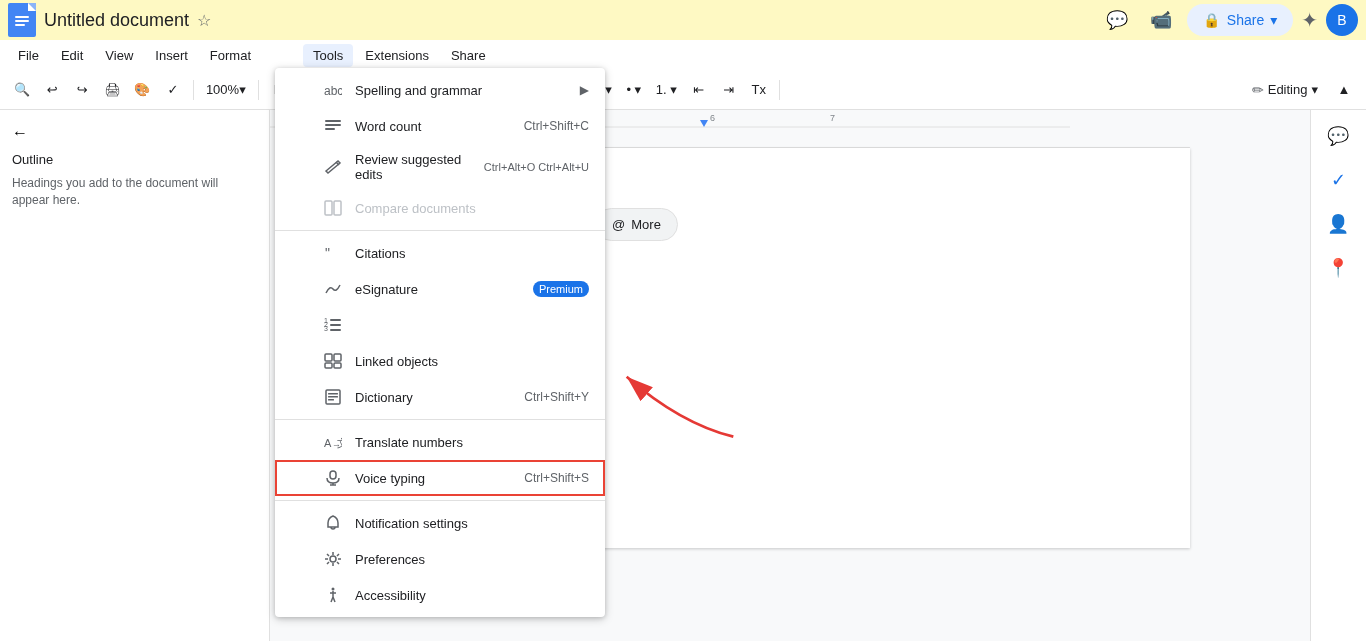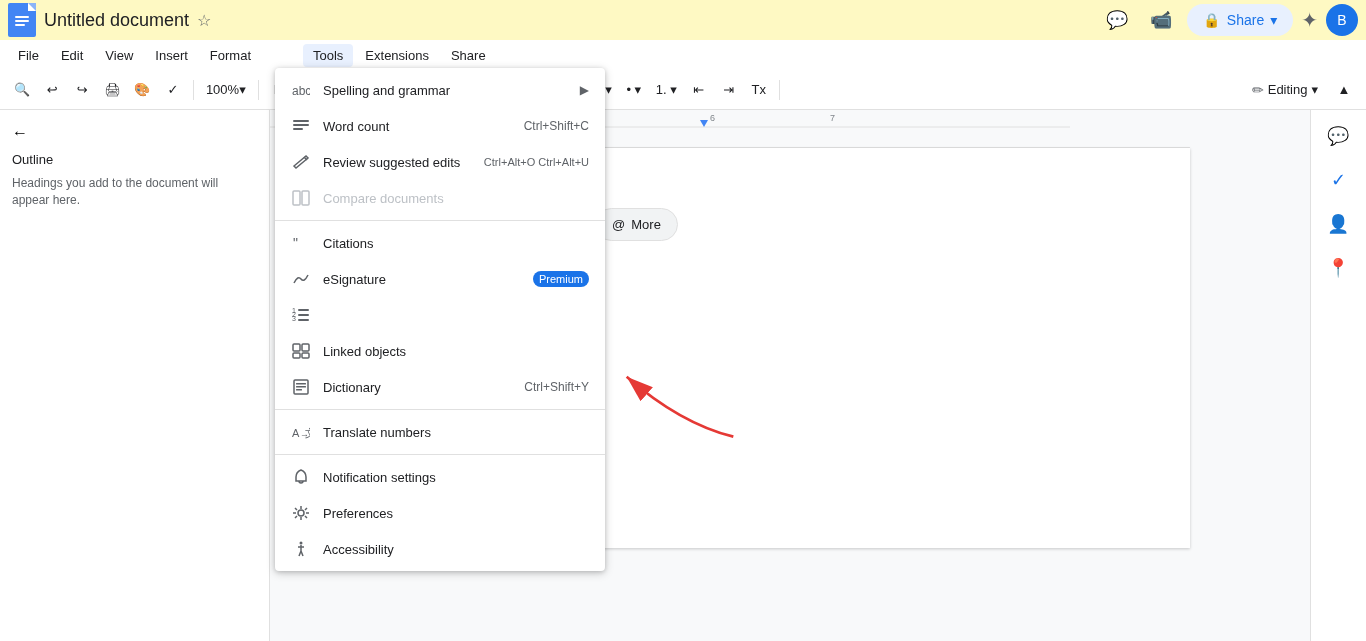--- a/index.html
+++ b/index.html
@@ -77,21 +77,21 @@
     .menu-divider { height: 1px; background: #e0e0e0; margin: 4px 0; }
     .dropdown-item {
       display: flex; align-items: center; padding: 8px 16px;
       font-size: 13px; color: #202124; cursor: pointer; position: relative;
       gap: 12px;
     }
     .dropdown-item.disabled { color: #bdc1c6; cursor: default; }
     .dropdown-item.highlighted {
       outline: 2px solid #ea4335; outline-offset: -2px;
     }
-    .dropdown-item-icon { width: 20px; height: 20px; display: flex; align-items: center; justify-content: center; flex-shrink: 0; font-size: 14px; color: #5f6368; }
+    .dropdown-item-icon { width: 20px; height: 20px; display: flex; align-items: center; justify-content: center; flex-shrink: 0; font-size: 14px; color: #5f6368; margin-left: 32px; }
     .dropdown-item-label { flex: 1; }
     .dropdown-item-shortcut { font-size: 12px; color: #5f6368; margin-left: auto; }
     .dropdown-item-arrow { font-size: 12px; color: #5f6368; }
     .premium-badge { background: #1a73e8; color: #fff; font-size: 11px; padding: 2px 6px; border-radius: 8px; font-weight: 500; }
 
     
     #red-arrow {
       position: absolute; top: 370px; left: 600px;
       width: 160px; height: 80px; z-index: 999; pointer-events: none;
     }
@@ -330,20 +330,32 @@
     <span class="dropdown-item-icon">
       <svg width="18" height="16" viewBox="0 0 18 16">
           <text x="0" y="13" font-size="11" fill="#5f6368">A</text>
           <text x="8" y="13" font-size="9" fill="#5f6368">→</text>
           <text x="13" y="13" font-size="11" fill="#5f6368">文</text>
         </svg>
     </span>
     <span class="dropdown-item-label">Translate numbers</span>
   </div>
 
+  <div class="dropdown-item highlighted">
+    <span class="dropdown-item-icon">
+      <svg width="18" height="16" viewBox="0 0 18 16">
+          <rect x="6" y="1" width="6" height="8" rx="3" fill="none" stroke="#5f6368" stroke-width="1.5"></rect>
+          <path d="M3 8 Q3 13 9 13 Q15 13 15 8" fill="none" stroke="#5f6368" stroke-width="1.5"></path>
+          <line x1="9" y1="13" x2="9" y2="15" stroke="#5f6368" stroke-width="1.5"></line>
+          <line x1="6" y1="15" x2="12" y2="15" stroke="#5f6368" stroke-width="1.5"></line>
+        </svg>
+    </span>
+    <span class="dropdown-item-label">Voice typing</span>
+    <span class="dropdown-item-shortcut">Ctrl+Shift+S</span>
+  </div>
 
   <div class="menu-divider"></div>
 
   <div class="dropdown-item">
     <span class="dropdown-item-icon">
       <svg width="18" height="16" viewBox="0 0 18 16">
           <path d="M9 1 Q14 3 14 8 L14 12 L4 12 L4 8 Q4 3 9 1Z" fill="none" stroke="#5f6368" stroke-width="1.5"></path>
           <path d="M7 12 Q7 14 9 14 Q11 14 11 12" fill="none" stroke="#5f6368" stroke-width="1.5"></path>
         </svg>
     </span>

